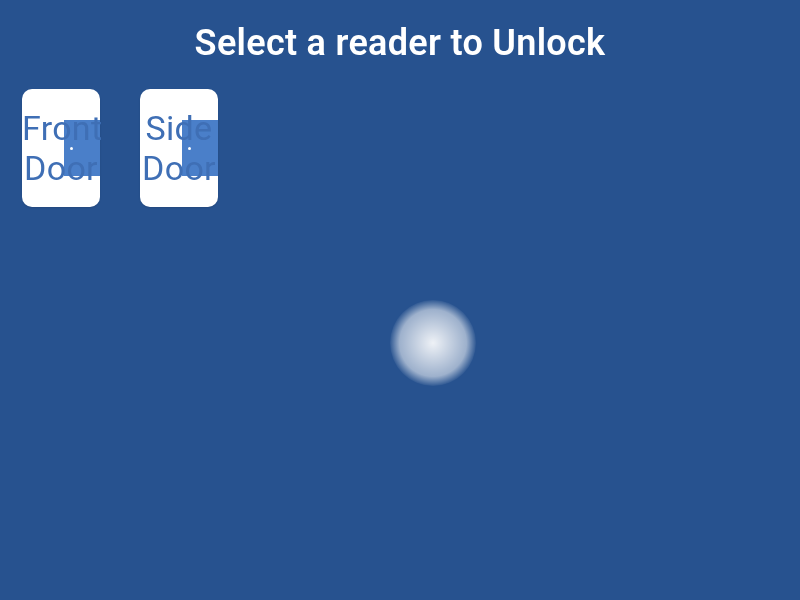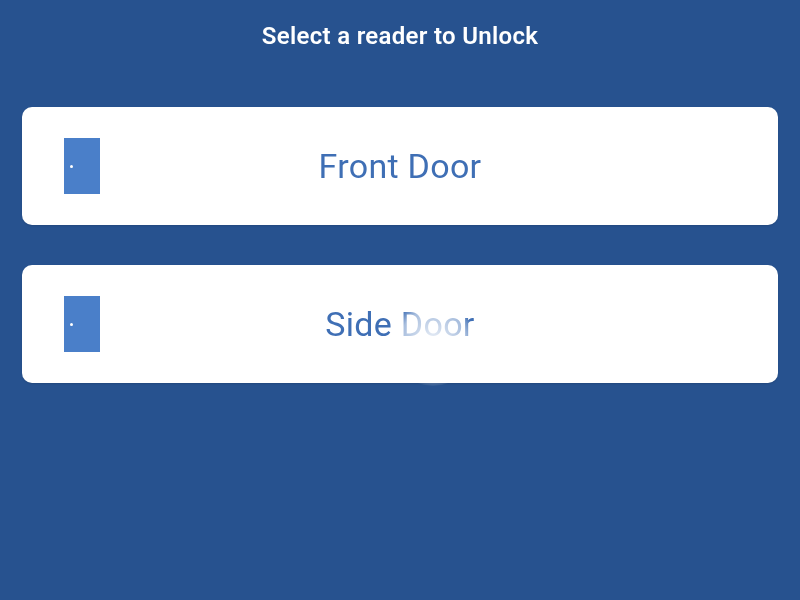--- a/index.html
+++ b/index.html
@@ -12,31 +12,32 @@
       height: 600px;
       overflow: hidden;
     }
     body {
       background: #27528f;
       font-family: -apple-system, BlinkMacSystemFont, "Segoe UI", Roboto, Arial, sans-serif;
       padding: 18px 22px;
     }
     .title {
       color: #ffffff;
-      font-size: 24px;
+      font-size: 36px;
       font-weight: 600;
       text-align: center;
-      margin-bottom: 57px;
+      margin-bottom: 25px;
       margin-top: 4px;
       letter-spacing: 0.3px;
     }
     .reader-list {
       display: flex;
-      flex-direction: column;
+      flex-direction: row;
       gap: 40px;
+      align-items: flex-end;
     }
     .reader-button {
       position: relative;
       background: #ffffff;
       border-radius: 10px;
       height: 118px;
       display: flex;
       align-items: center;
       cursor: pointer;
       box-shadow: 0 1px 2px rgba(0,0,0,0.12);

